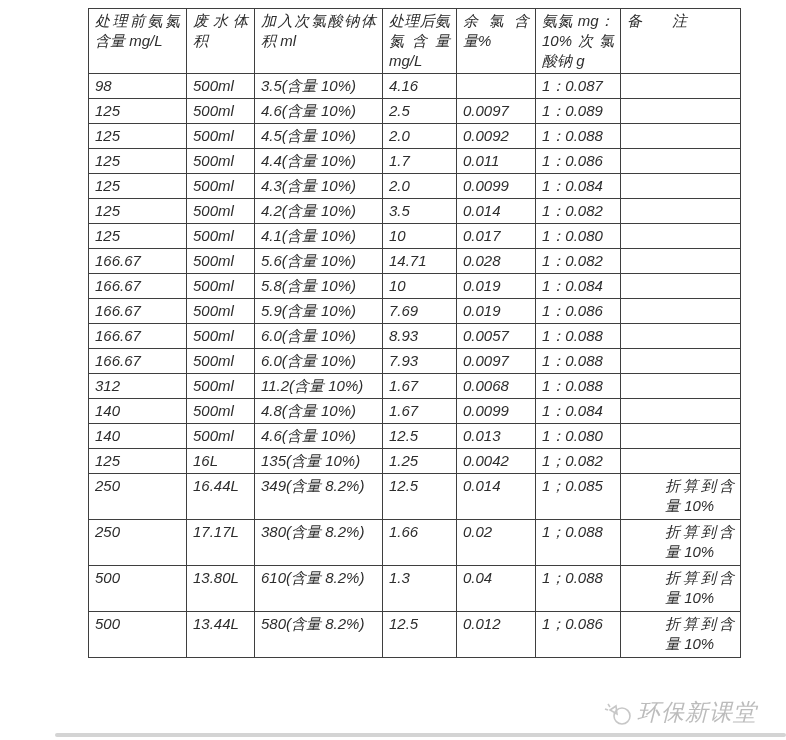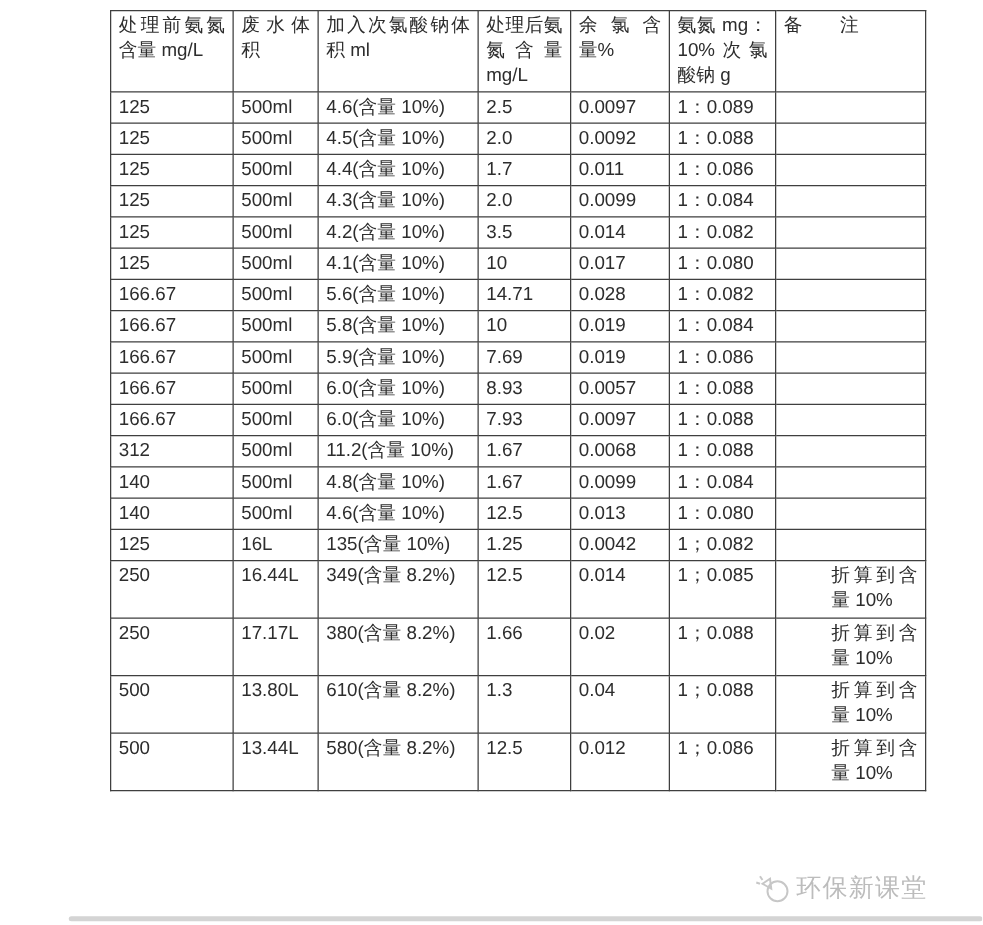--- a/index.html
+++ b/index.html
@@ -4,20 +4,21 @@
 <style>
   html,body { margin:0; padding:0; }
   .page {
     position: relative;
     width: 786px;
     height: 740px;
     background: #ffffff;
     font-family: "Liberation Sans", "DejaVu Sans", sans-serif;
     color: #2d2d2d;
     overflow: hidden;
+    font-style: italic;
   }
   table.data-table {
     position: absolute;
     left: 88px;
     top: 8px;
     width: 652px;
     border-collapse: collapse;
     table-layout: fixed;
   }
   .data-table th, .data-table td {
@@ -37,24 +38,24 @@
     text-align: justify;
   }
   .data-table tbody tr.normal td { height: 19px; }
   .data-table tbody tr.tall td   { height: 41px; margin-left: 45px; }
   .data-table td.remark { text-align: justify; padding-left: 44px; }
   .watermark {
     position: absolute;
     left: 604px;
     top: 697px;
     display: flex;
-    align-items: flex-start;
+    align-items: center;
     gap: 3px;
     color: #b5b5b5;
-    font-size: 20px;
+    font-size: 23px;
     letter-spacing: 1px;
     white-space: nowrap;
     opacity: 0.9;
   }
   .watermark svg { display:block; }
   .bottom-bar {
     position: absolute;
     left: 55px;
     right: 0;
     top: 733px;
@@ -84,20 +85,29 @@
         <th>废水体积</th>
         <th>加入次氯酸钠体积 ml</th>
         <th>处理后氨氮含量 mg/L</th>
         <th>余氯含量%</th>
         <th>氨氮 mg：10%次氯酸钠 g</th>
         <th>备　　注</th>
       </tr>
     </thead>
     <tbody id="table-body">
         <tr class="normal">
+          <td>98</td>
+          <td>500ml</td>
+          <td>3.5(含量 10%)</td>
+          <td>4.16</td>
+          <td></td>
+          <td>1：0.087</td>
+          <td class="remark"></td>
+        </tr>
+        <tr class="normal">
           <td>125</td>
           <td>500ml</td>
           <td>4.6(含量 10%)</td>
           <td>2.5</td>
           <td>0.0097</td>
           <td>1：0.089</td>
           <td class="remark"></td>
         </tr>
         <tr class="normal">
           <td>125</td>

